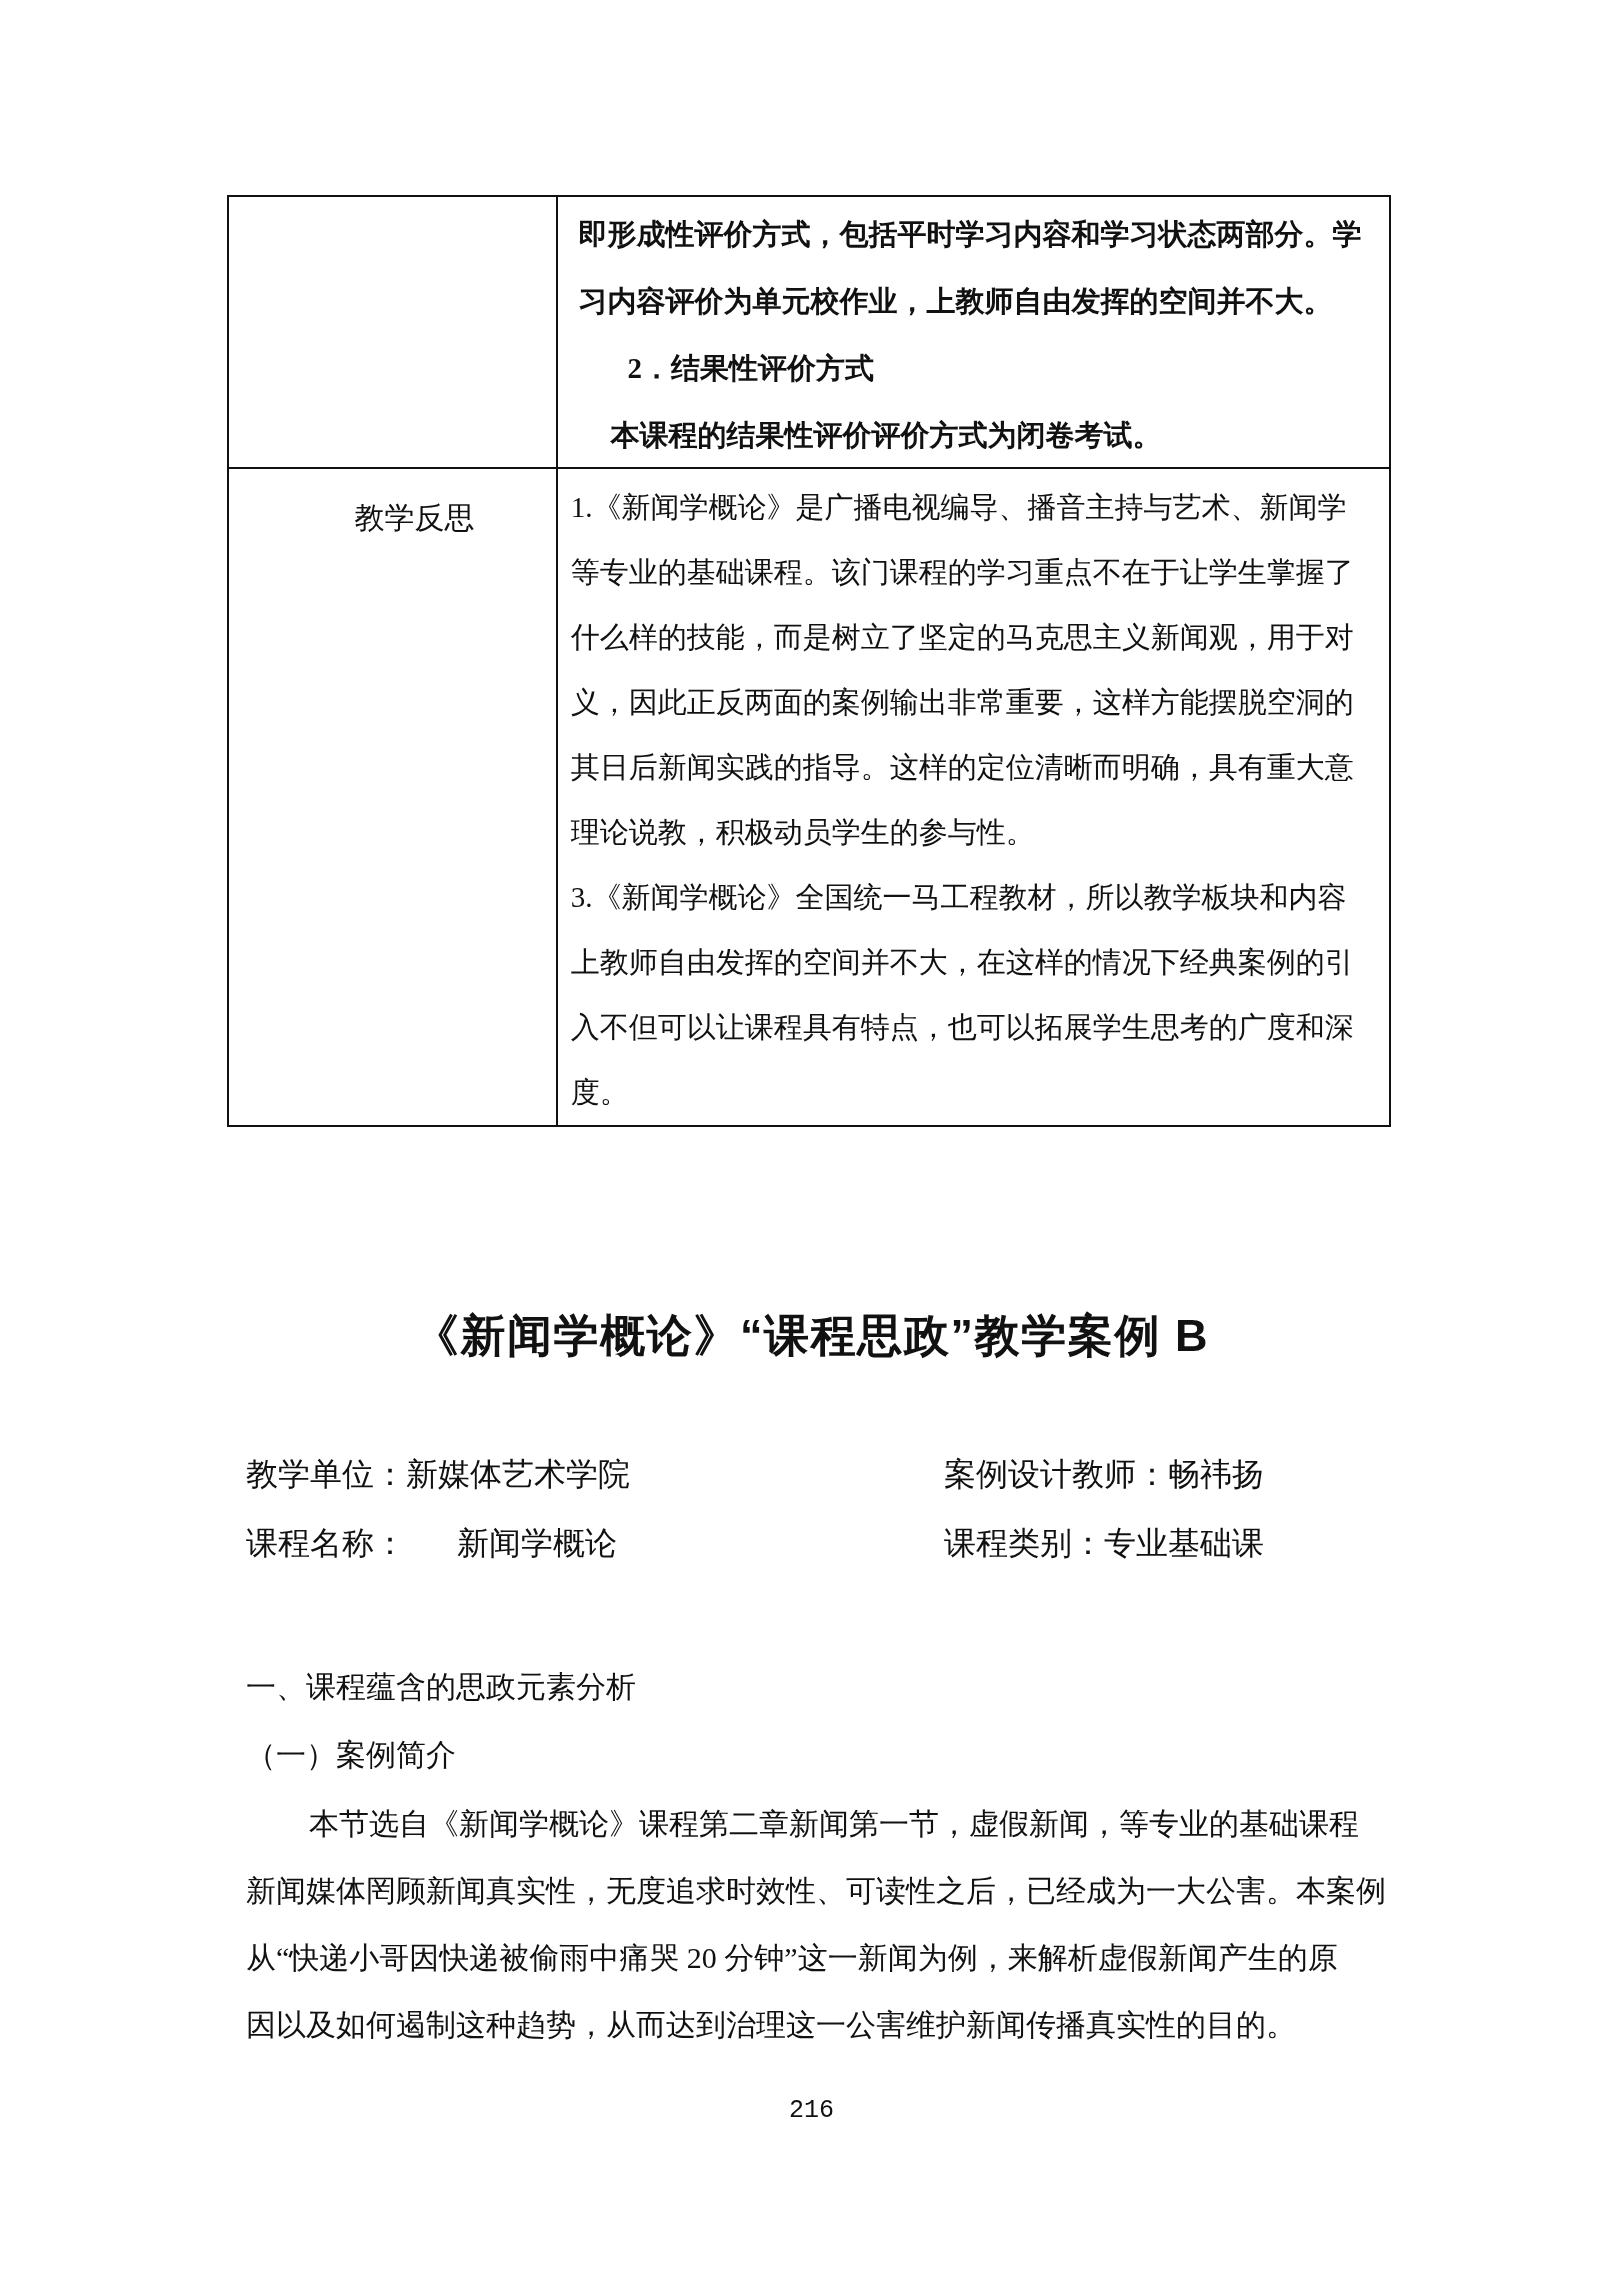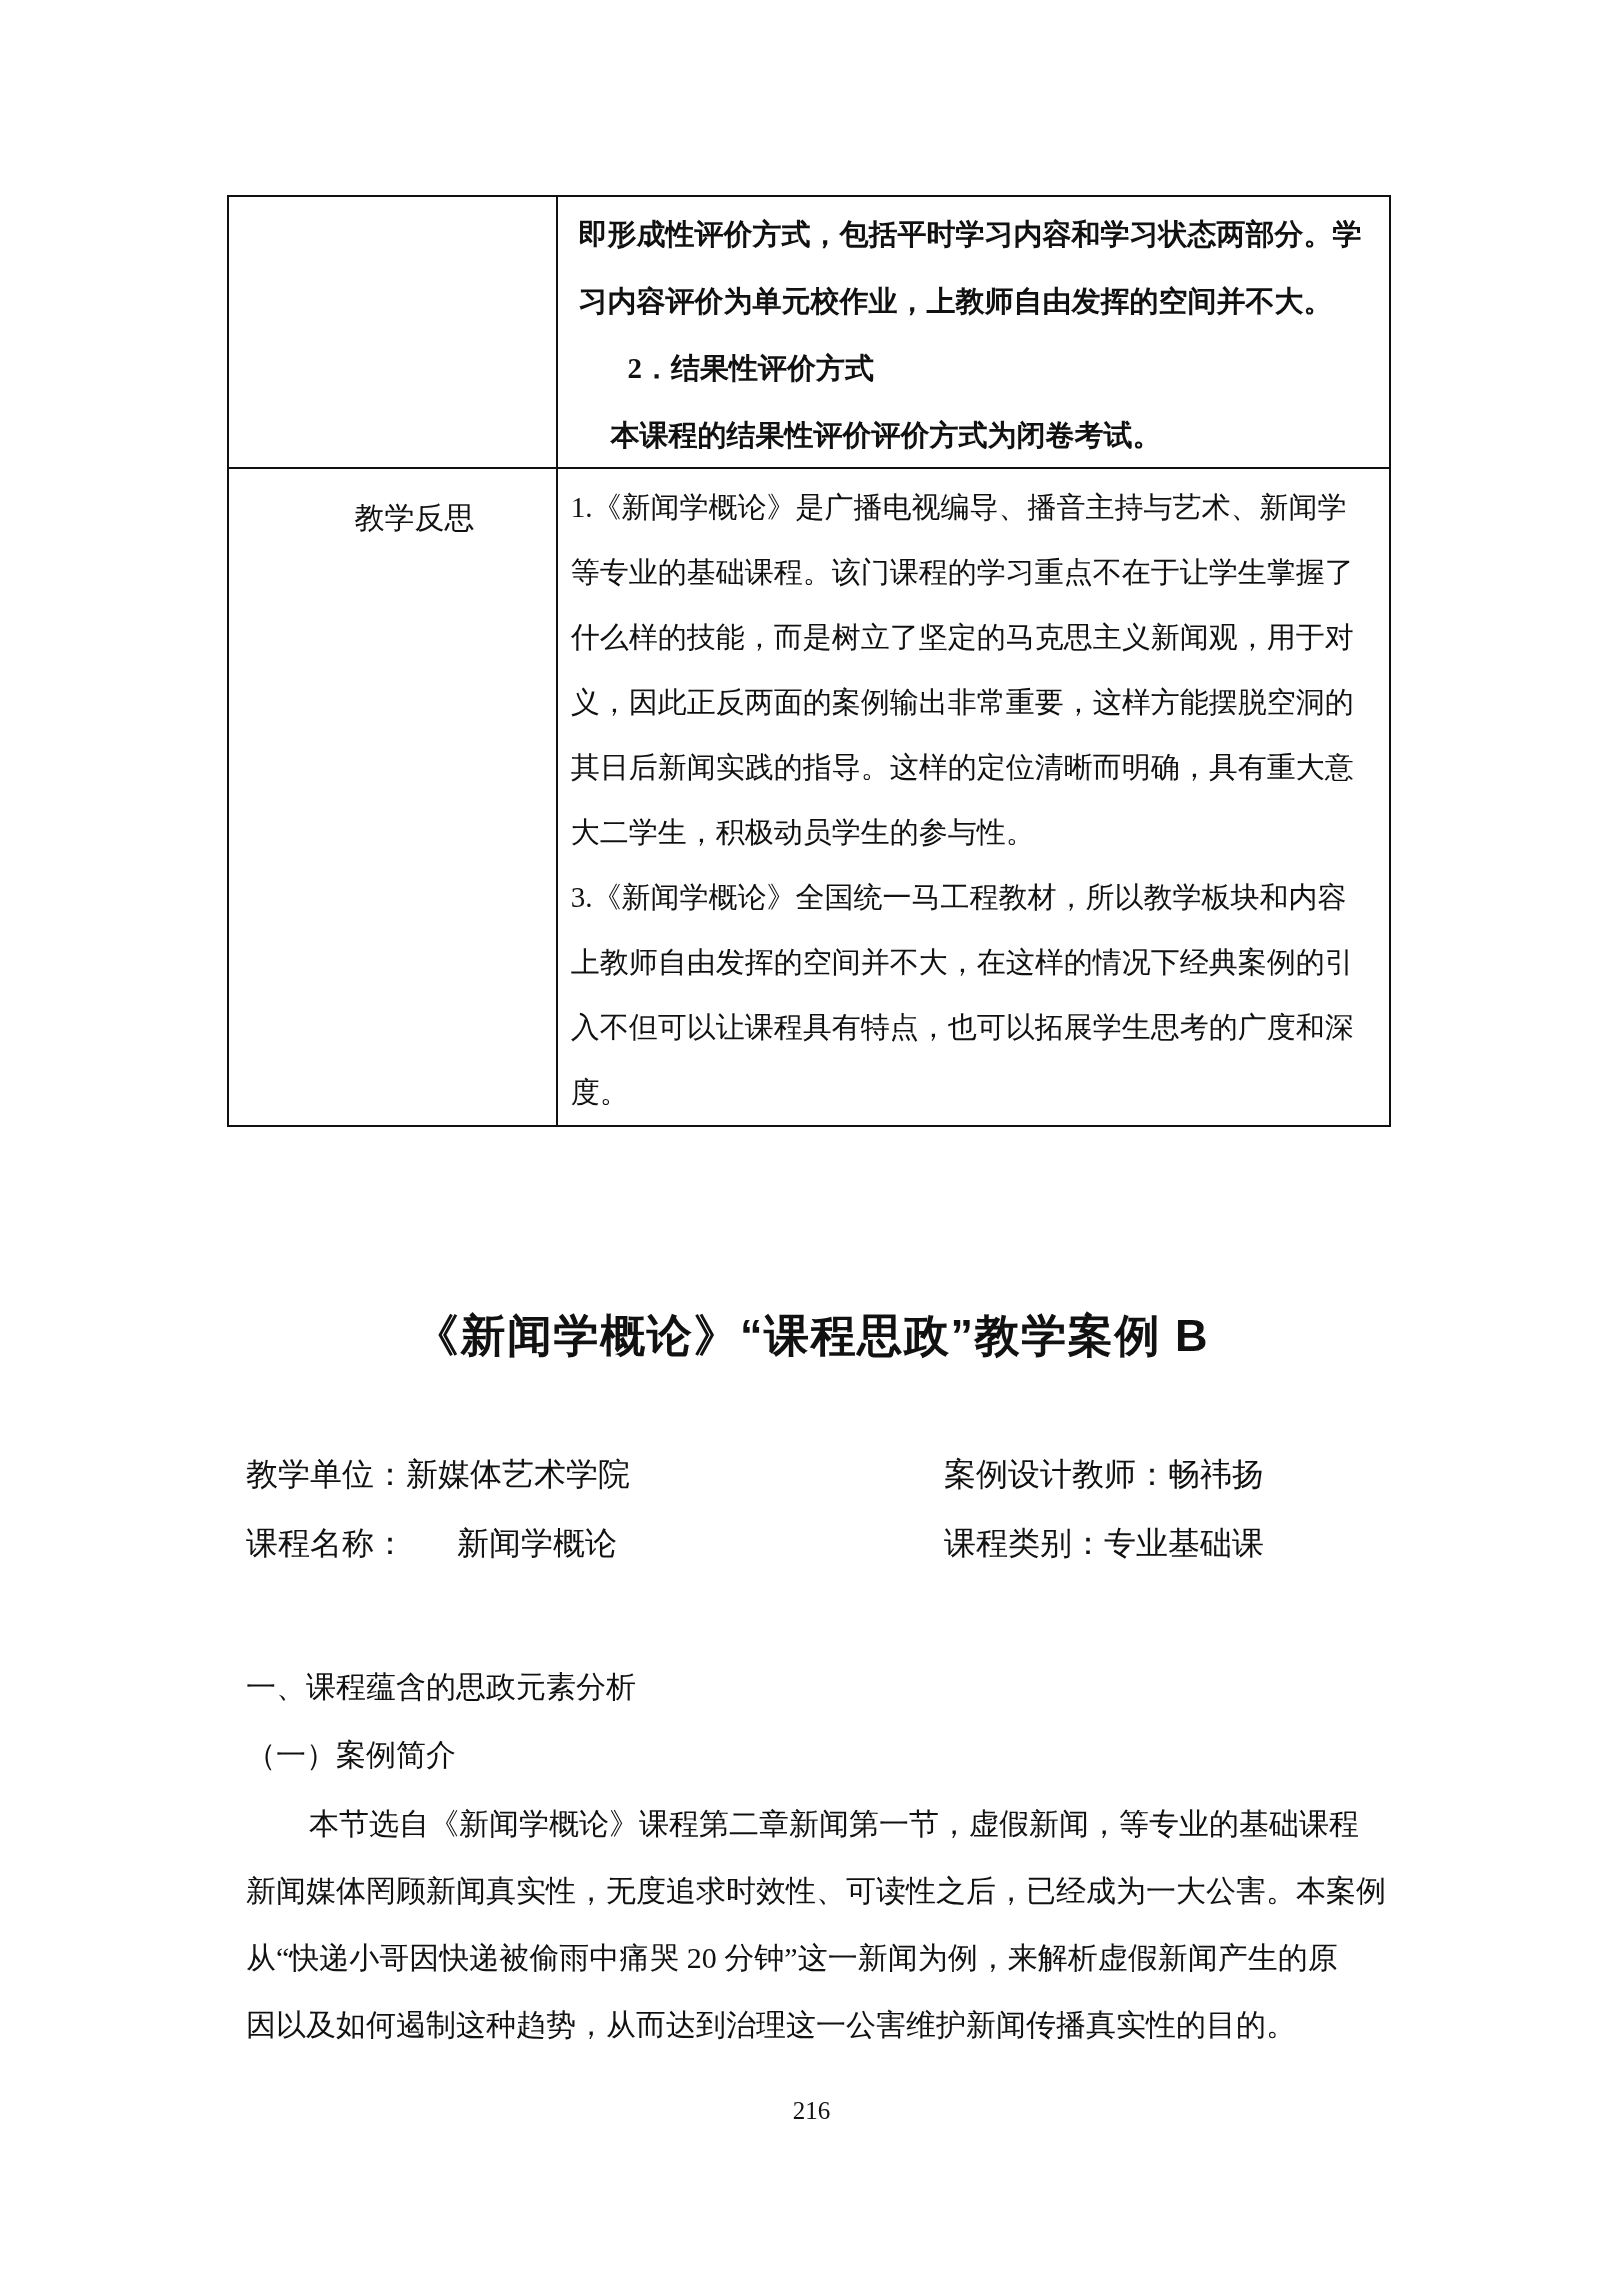--- a/index.html
+++ b/index.html
@@ -43,21 +43,21 @@
   .gap-md { display:inline-block; margin-left:51px; }
   
   .sec-h { position:absolute; left:246px; font-size:30px; line-height:51px; white-space:nowrap; }
   .sec-h1 { top:1661px; }
   .sec-h2 { top:1729px; }
   .para { position:absolute; left:246px; top:1790px; width:1148px; }
   .pline { white-space:nowrap; font-size:30px; line-height:67px; }
   .pline.first { padding-left:63px; }
   .page-num {
     position:absolute; left:0; top:2093px; width:100%;
-    text-align:center; font-size:25px; line-height:35px;
+    text-align:center; font-size:25px; line-height:35px;font-family:Liberation Mono, monospace;
   }
 </style>
 </head>
 <body>
 
 <div class="page">
 
   <div class="doc-table">
     <div class="cell r1 c1"></div>
 
@@ -71,21 +71,21 @@
     <div class="cell c1 cell-refl-label">
       <div class="tline">教学反思</div>
     </div>
 
     <div class="cell cell-refl">
       <div class="tline">1.《新闻学概论》是广播电视编导、播音主持与艺术、新闻学</div>
       <div class="tline">等专业的基础课程。该门课程的学习重点不在于让学生掌握了</div>
       <div class="tline">什么样的技能，而是树立了坚定的马克思主义新闻观，用于对</div>
       <div class="tline">义，因此正反两面的案例输出非常重要，这样方能摆脱空洞的</div>
       <div class="tline">其日后新闻实践的指导。这样的定位清晰而明确，具有重大意</div>
-      <div class="tline">大二学生，积极动员学生的参与性。</div>
+      <div class="tline">理论说教，积极动员学生的参与性。</div>
       <div class="tline">3.《新闻学概论》全国统一马工程教材，所以教学板块和内容</div>
       <div class="tline">上教师自由发挥的空间并不大，在这样的情况下经典案例的引</div>
       <div class="tline">入不但可以让课程具有特点，也可以拓展学生思考的广度和深</div>
       <div class="tline">度。</div>
     </div>
   </div>
 
   <h1 class="doc-title">《新闻学概论》“课程思政”教学案例 B</h1>
 
   <div class="info-row ir1">

